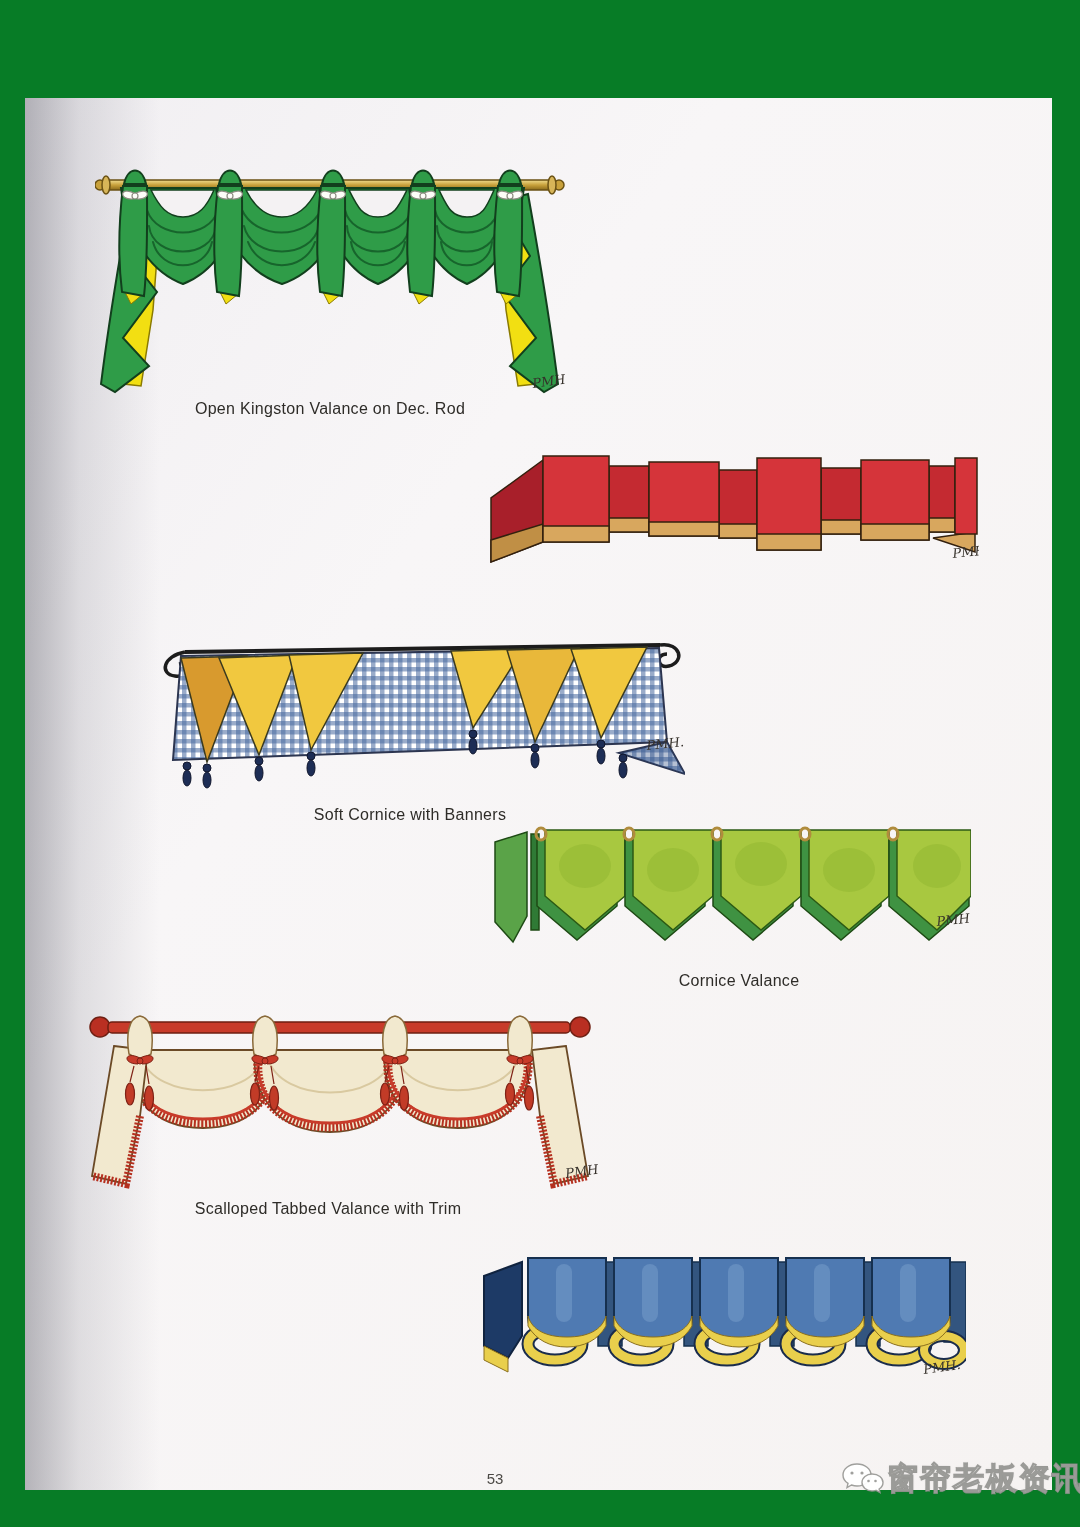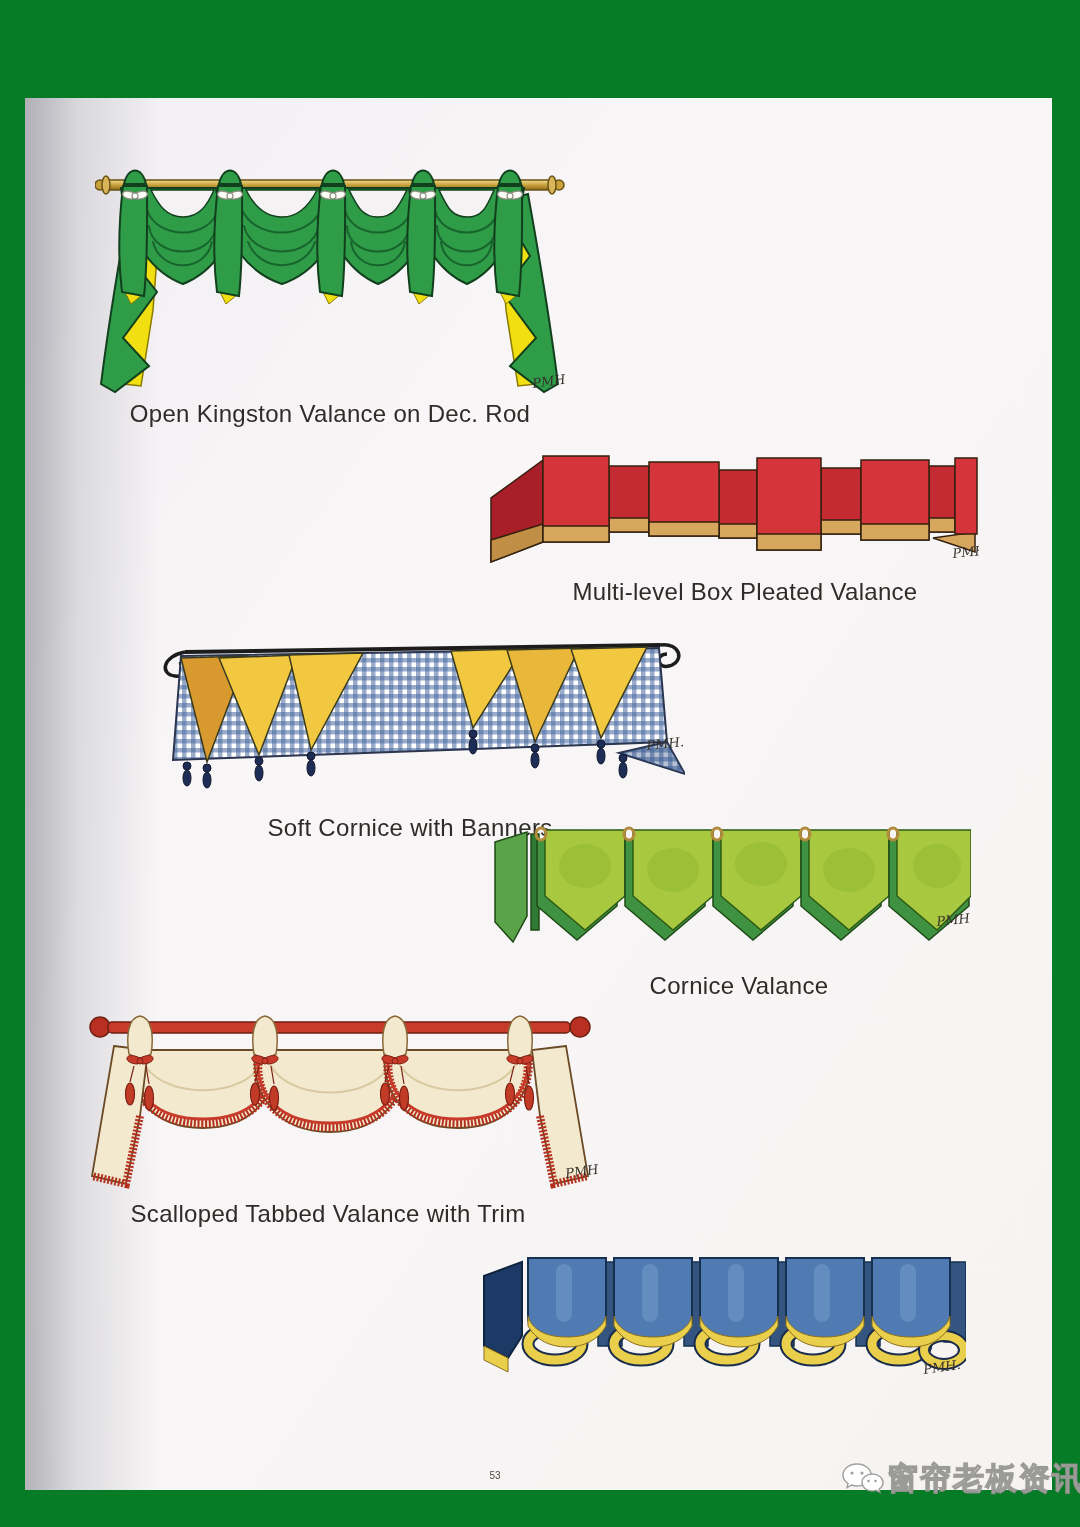--- a/index.html
+++ b/index.html
@@ -4,23 +4,23 @@
 <style>
   html,body{margin:0;padding:0;}
   body{width:1080px;height:1527px;overflow:hidden;font-family:"Liberation Sans",sans-serif;}
   .scan{position:relative;width:1080px;height:1527px;background:#077c26;}
   .page{position:absolute;left:25px;top:98px;width:1027px;height:1392px;
         background:linear-gradient(125deg,#f1eff2 0%,#f8f6f7 35%,#f6f3f2 100%);}
   .gutter-shadow{position:absolute;left:0;top:0;width:135px;height:100%;pointer-events:none;
         background:linear-gradient(to right,rgba(88,88,100,.42) 0%,rgba(120,120,132,.20) 40%,rgba(255,255,255,0) 100%);}
   .figure{position:absolute;}
   .figure svg{display:block;}
-  .caption{font-size:24px;color:#2e2c28;text-align:center;letter-spacing:.3px;font-weight:500;}
+  .caption{font-size:16px;color:#2e2c28;text-align:center;letter-spacing:.3px;font-weight:500;}
   .page-number{position:absolute;left:440px;top:1372px;width:60px;text-align:center;
-        font-size:10px;color:#4c4a46;}
+        font-size:15px;color:#4c4a46;}
   .watermark{position:absolute;left:840px;top:1458px;display:flex;align-items:center;gap:3px;z-index:9;}
   .watermark-text{font-size:31px;font-weight:bold;color:rgba(255,255,255,.93);
         -webkit-text-stroke:1.2px rgba(138,138,134,.85);
         text-shadow:0 0 2px rgba(120,120,120,.35);letter-spacing:2px;white-space:nowrap;}
   .sig{font-family:"DejaVu Serif",serif;font-style:italic;font-size:13px;fill:#35302a;}
 </style>
 </head>
 <body>
 
 <div class="scan">
@@ -138,21 +138,20 @@
           <rect x="162" y="16" width="70" height="74" fill="#d5343a"></rect>
             <rect x="162" y="76" width="70" height="14" fill="#d8a75e"></rect>
           <rect x="270" y="12" width="64" height="92" fill="#d5343a"></rect>
             <rect x="270" y="88" width="64" height="16" fill="#d8a75e"></rect>
           <rect x="374" y="14" width="68" height="80" fill="#d5343a"></rect>
             <rect x="374" y="78" width="68" height="16" fill="#d8a75e"></rect>
           <rect x="468" y="12" width="22" height="76" fill="#d5343a"></rect>
         </g>
         <text class="sig" x="466" y="112" transform="rotate(-6 466 112)">PMH.</text>
       </svg>
-      <div class="caption" style="margin-top:10px;transform:translateX(12px);">Multi-level Box Pleated Valance</div>
     </div>
 
     <div class="figure" style="left:130px;top:524px;width:530px;">
       <svg width="530" height="172" viewBox="0 0 530 172">
         <defs>
           <pattern id="gg" width="9" height="9" patternUnits="userSpaceOnUse">
             <rect width="9" height="9" fill="#ffffff"></rect>
             <rect width="4.5" height="9" fill="#46689f" opacity="0.55"></rect>
             <rect width="9" height="4.5" fill="#46689f" opacity="0.55"></rect>
           </pattern>
@@ -188,21 +187,21 @@
             <ellipse cx="380" cy="138" rx="4" ry="8"></ellipse>
           <circle cx="446" cy="122" r="4"></circle>
             <ellipse cx="446" cy="134" rx="4" ry="8"></ellipse>
           <circle cx="32" cy="144" r="4"></circle>
             <ellipse cx="32" cy="156" rx="4" ry="8"></ellipse>
           <circle cx="468" cy="136" r="4"></circle>
             <ellipse cx="468" cy="148" rx="4" ry="8"></ellipse>
         </g>
         <text class="sig" x="492" y="128" transform="rotate(-6 492 128)">PMH.</text>
       </svg>
-      <div class="caption" style="margin-top:20px;transform:translateX(-10px);">Soft Cornice with Banners</div>
+      <div class="caption" style="margin-top:12px;transform:translateX(-10px);">Soft Cornice with Banners</div>
     </div>
 
     <div class="figure" style="left:462px;top:728px;width:484px;">
       <svg width="484" height="132" viewBox="0 0 484 132">
         <g>
           <path d="M8,16 L40,6 L40,90 L26,116 L8,96 Z" fill="#5aa348" stroke="#1e4a14" stroke-width="1.5"></path>
           <rect x="44" y="8" width="8" height="96" fill="#2f7a35" stroke="#1e4a14" stroke-width="1.5"></rect>
         </g>
         <g stroke-width="1.5">
           <path d="M50,14 H130 V80 L90,114 L50,80 Z" fill="#3f9242" stroke="#1e4a14"></path>

